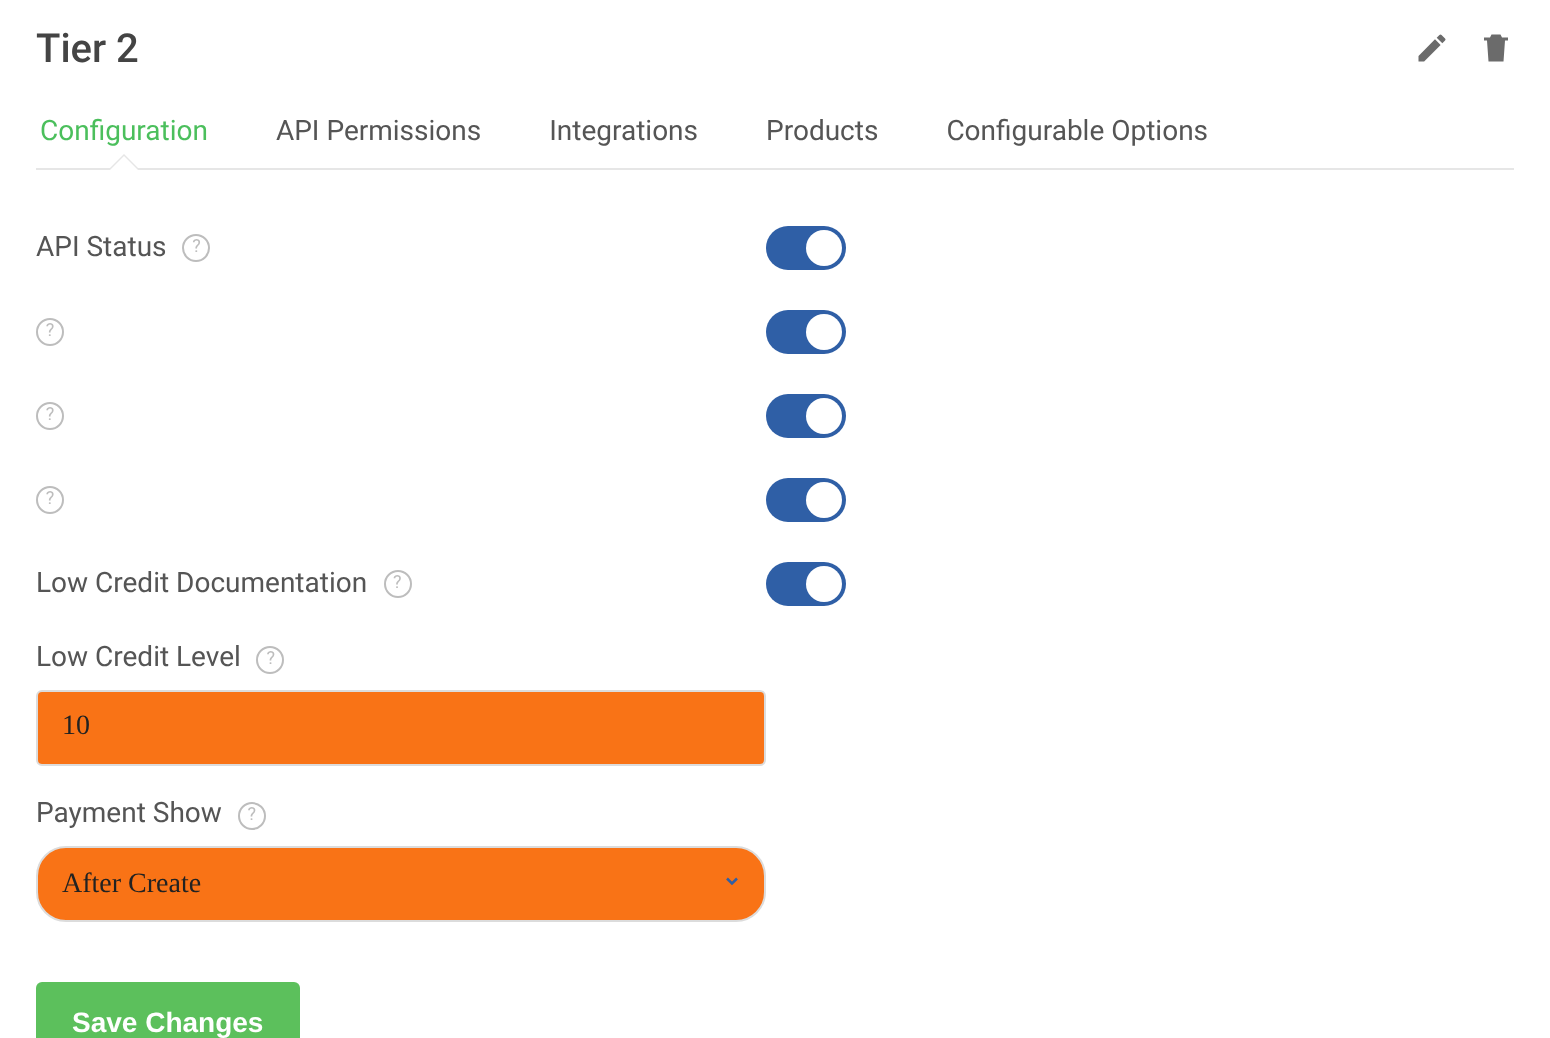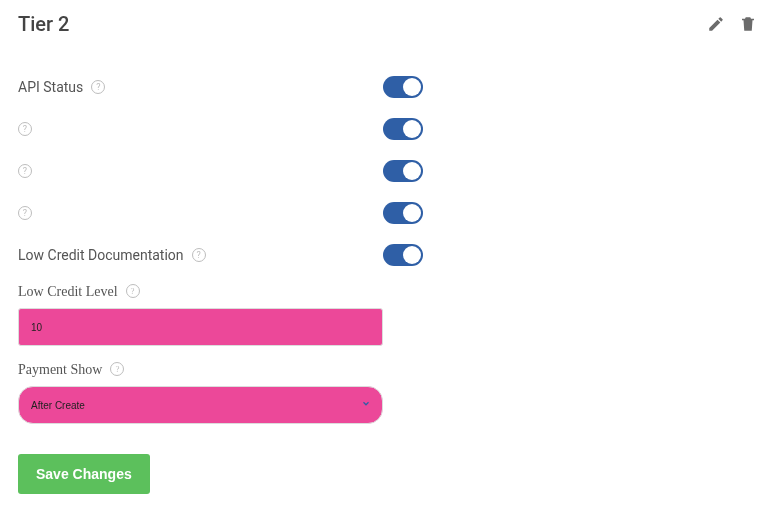--- a/index.html
+++ b/index.html
@@ -101,37 +101,37 @@
     height: 18px;
     background: #fff;
     border-radius: 50%;
   }
   .field-block {
     padding: 8px 0;
     width: 365px;
   }
   .field-label {
     display: flex;
-    align-items: flex-start;
+    align-items: flex-end;
     gap: 8px;
     margin-bottom: 8px;
     color: #555;
     font-size: 14px;
-    font-family: Liberation Serif, serif;
   }
   .text-input, .select-input {
     width: 100%;
     height: 38px;
     border: 1px solid #dcdcdc;
     border-radius: 3px;
     padding: 0 12px;
-    font-size: 10px;
+    font-size: 14px;
     color: #222;
-    background: #ec4899;
+    background: #f97316;
     outline: none;
+    font-family: Liberation Serif, serif;
   }
   .select-wrap { position: relative; width: 100%; }
   .select-input { appearance: none; -webkit-appearance: none; cursor: pointer; padding-right: 30px; border-radius: 15px; }
   .select-caret {
     position: absolute;
     right: 12px;
     top: 50%;
     transform: translateY(-50%);
     color: #2f5fa6;
     font-size: 11px;
@@ -163,20 +163,27 @@
           </svg>
       </span>
       <span class="icon-btn">
         <svg width="18" height="18" viewBox="0 0 24 24" fill="#6b6b6b">
             <path d="M6 7h12l-1 14H7L6 7zm3-4h6l1 2h4v2H4V5h4l1-2z"></path>
           </svg>
       </span>
     </div>
   </div>
 
+  <div class="tabs">
+    <div class="tab active">Configuration</div>
+    <div class="tab">API Permissions</div>
+    <div class="tab">Integrations</div>
+    <div class="tab">Products</div>
+    <div class="tab">Configurable Options</div>
+  </div>
 
   <div class="form">
     <div class="row">
       <div class="label-cell">
         <span>API Status</span>
         <span class="help-icon">?</span>
       </div>
       <div class="toggle"></div>
     </div>
 

